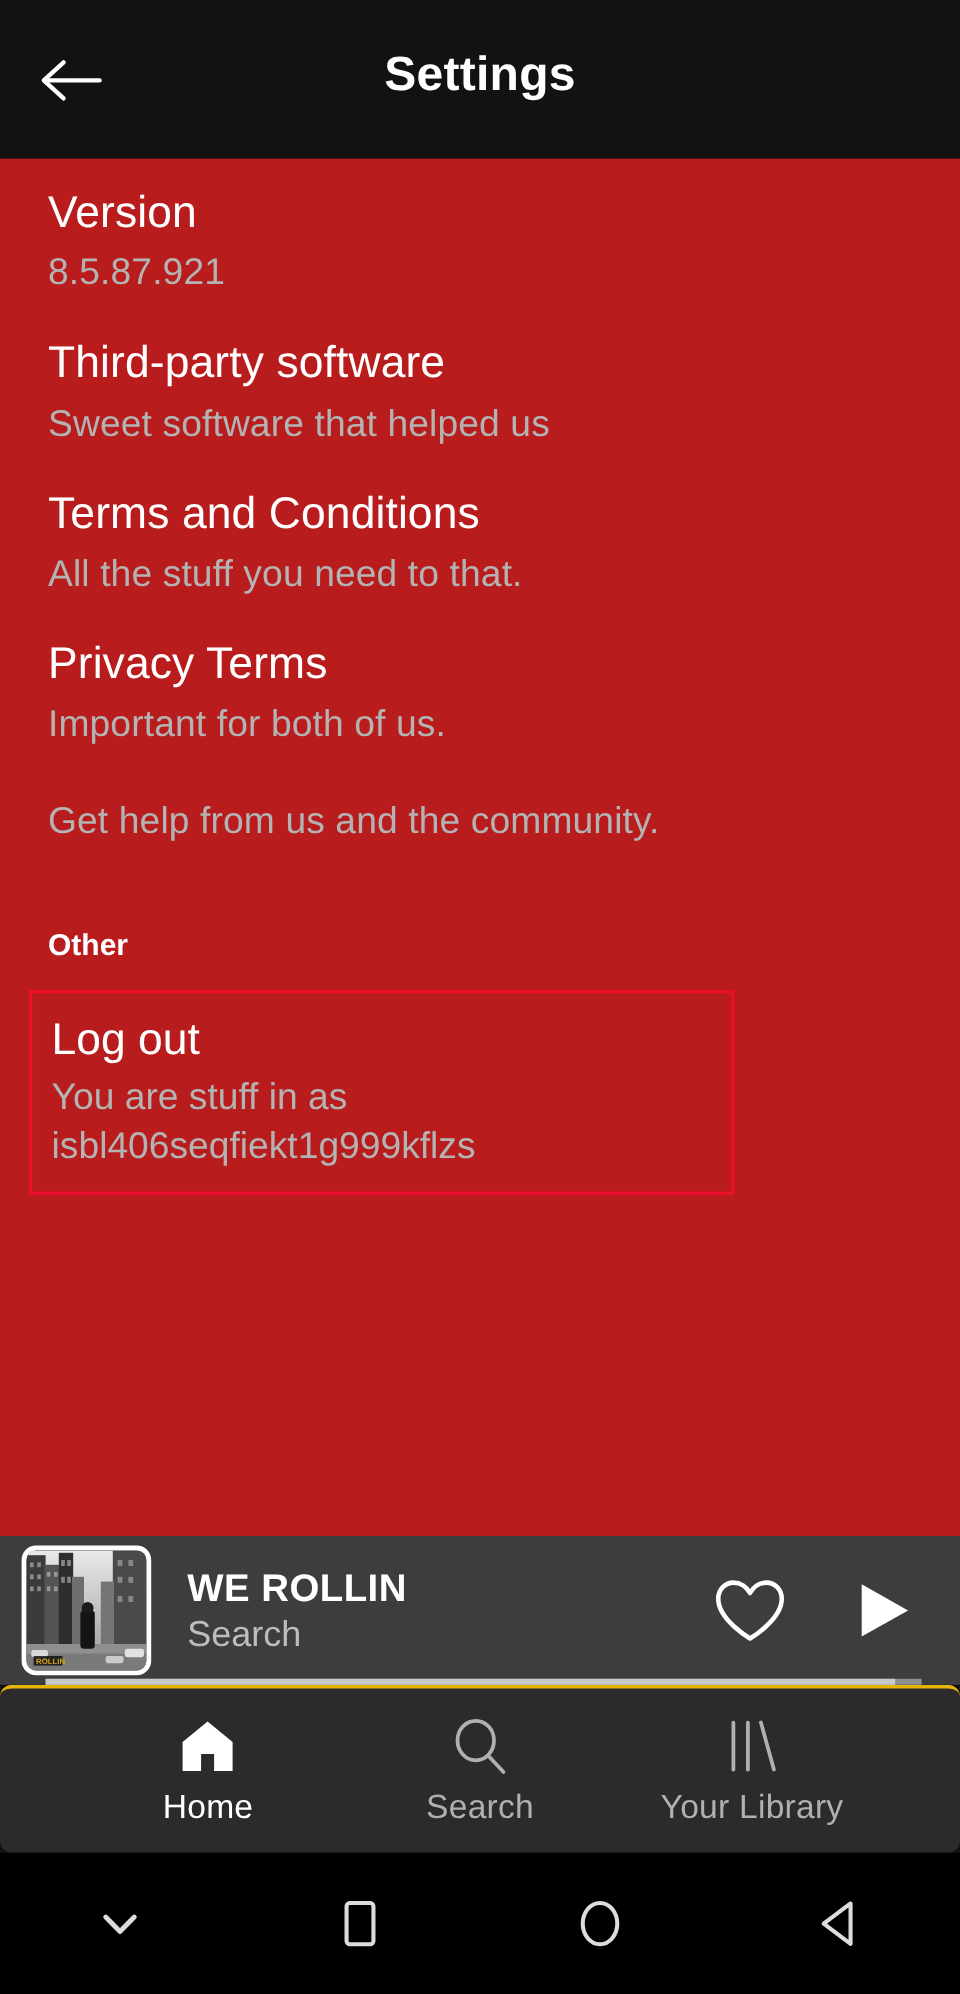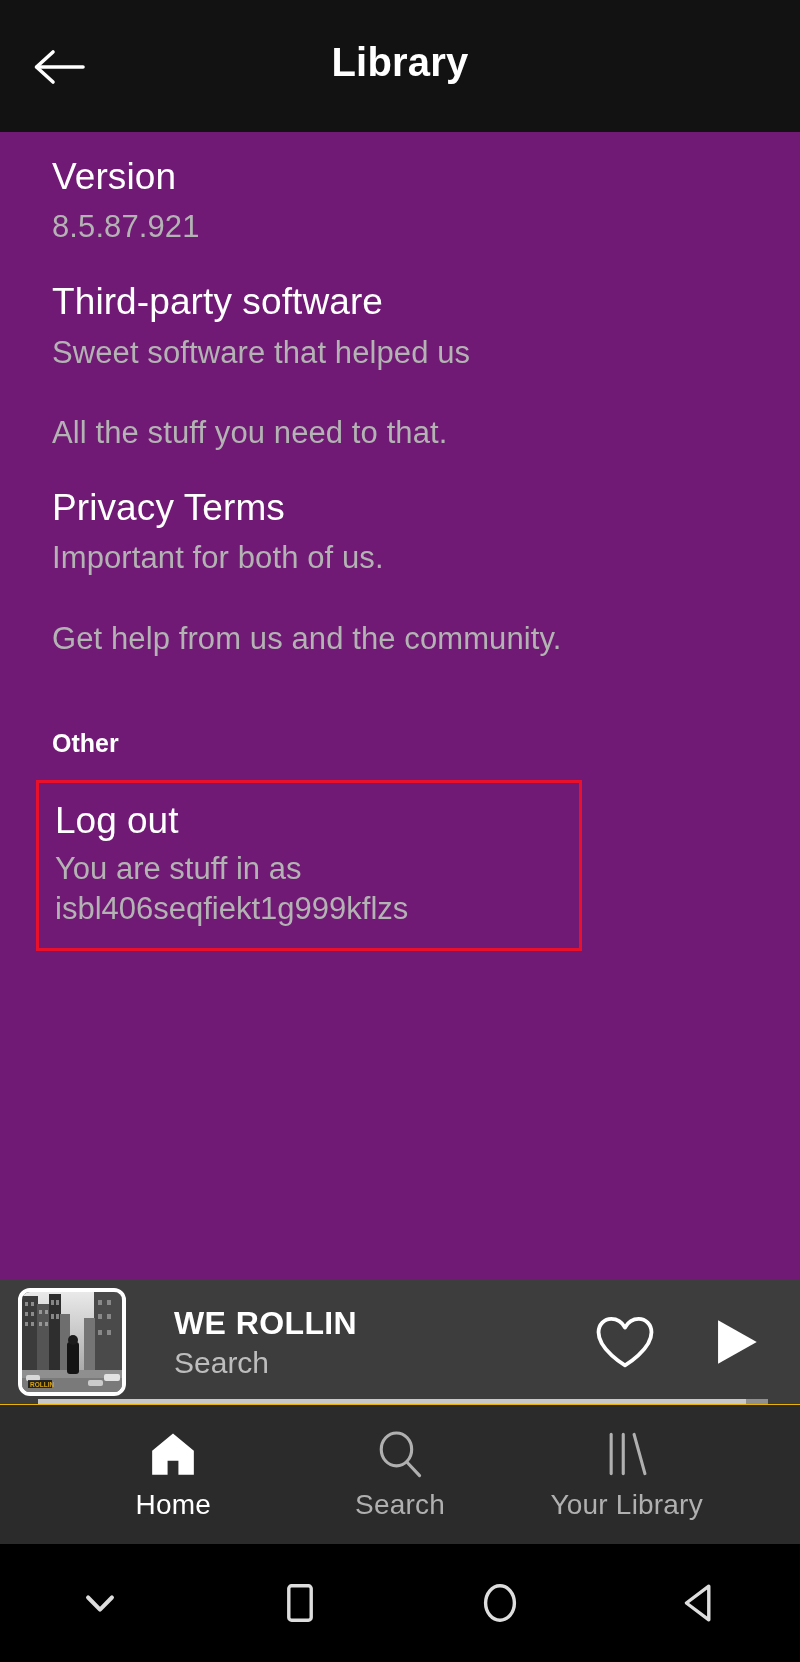--- a/index.html
+++ b/index.html
@@ -36,22 +36,22 @@
     text-align:center;
     font-size:40px;
     font-weight:bold;
     color:#ffffff;
     letter-spacing:0.2px;
   }
 
   
   .settings-list {
     flex:1 1 auto;
-    background:#701a75;
-    padding:0 52px;
+    background:#b91c1c;
+    padding:0 40px;
     overflow:hidden;
   }
   .setting-row {
     padding-top:22px;
     padding-bottom:10px;
   }
   .setting-title {
     font-size:37px;
     color:#ffffff;
     font-weight:normal;
@@ -72,21 +72,21 @@
     color:#ffffff;
     margin-top:60px;
     margin-bottom:4px;
   }
 
   
   .logout-wrap {
     position:relative;
     margin-top:22px;
     margin-left:-16px;
-    width:546px;
+    width:588px;
     border:3px solid #e8102a;
     padding:16px 0 18px 16px;
   }
   .logout-title {
     font-size:37px;
     color:#ffffff;
     line-height:1.18;
   }
   .logout-sub {
     font-size:31px;
@@ -109,21 +109,21 @@
     border-radius:12px;
     border:4px solid #ffffff;
     overflow:hidden;
     flex:0 0 auto;
     position:relative;
     background:#2a2a2a;
   }
   .album-art svg { display:block; width:100%; height:100%; }
   .track-meta {
     flex:1 1 auto;
-    padding-left:48px;
+    padding-left:30px;
     min-width:0;
   }
   .track-title {
     font-size:32px;
     font-weight:bold;
     color:#ffffff;
     letter-spacing:0.4px;
     white-space:nowrap;
     overflow:hidden;
   }
@@ -155,21 +155,22 @@
   }
 
   
   .bottom-nav {
     flex:0 0 140px;
     background:#2b2b2b;
     display:flex;
     align-items:center;
     justify-content:space-around;
     padding:16px 60px;
-    border-top:1px solid #eab308;
+    border-top:3px solid #eab308;
+    border-radius:10px;
   }
   .nav-item {
     display:flex;
     flex-direction:column;
     align-items:center;
     justify-content:center;
     gap:10px;
     flex:1 1 0;
   }
   .nav-icon { height:50px; display:flex; align-items:flex-end; justify-content:center; }
@@ -199,36 +200,37 @@
 
 <div class="phone">
 
   <div class="header">
     <div class="back-btn">
       <svg width="56" height="44" viewBox="0 0 56 44" fill="none">
         <path d="M52 22 H6" stroke="#ffffff" stroke-width="3.6" stroke-linecap="round"></path>
         <path d="M22 7 L5.5 22 L22 37" stroke="#ffffff" stroke-width="3.6" stroke-linecap="round" stroke-linejoin="round" fill="none"></path>
       </svg>
     </div>
-    <div class="header-title">Library</div>
+    <div class="header-title">Settings</div>
   </div>
 
   <div class="settings-list">
 
     <div class="setting-row">
       <div class="setting-title">Version</div>
       <div class="setting-sub">8.5.87.921</div>
     </div>
 
     <div class="setting-row">
       <div class="setting-title">Third-party software</div>
       <div class="setting-sub">Sweet software that helped us</div>
     </div>
 
     <div class="setting-row">
+      <div class="setting-title">Terms and Conditions</div>
       <div class="setting-sub">All the stuff you need to that.</div>
     </div>
 
     <div class="setting-row">
       <div class="setting-title">Privacy Terms</div>
       <div class="setting-sub">Important for both of us.</div>
     </div>
 
     <div class="setting-row">
       <div class="setting-sub">Get help from us and the community.</div>

